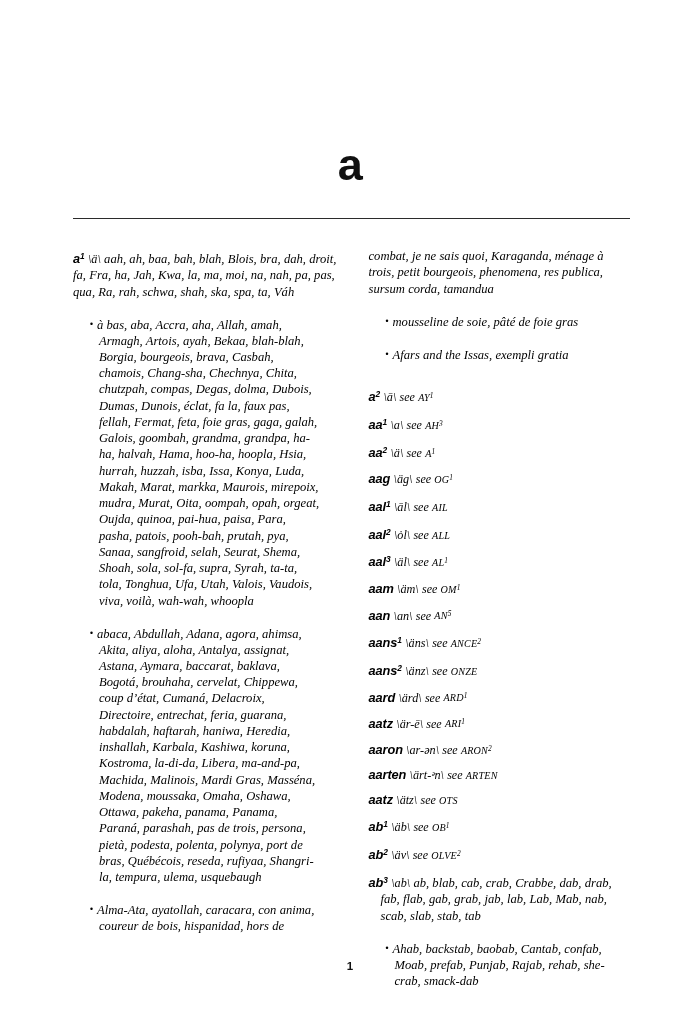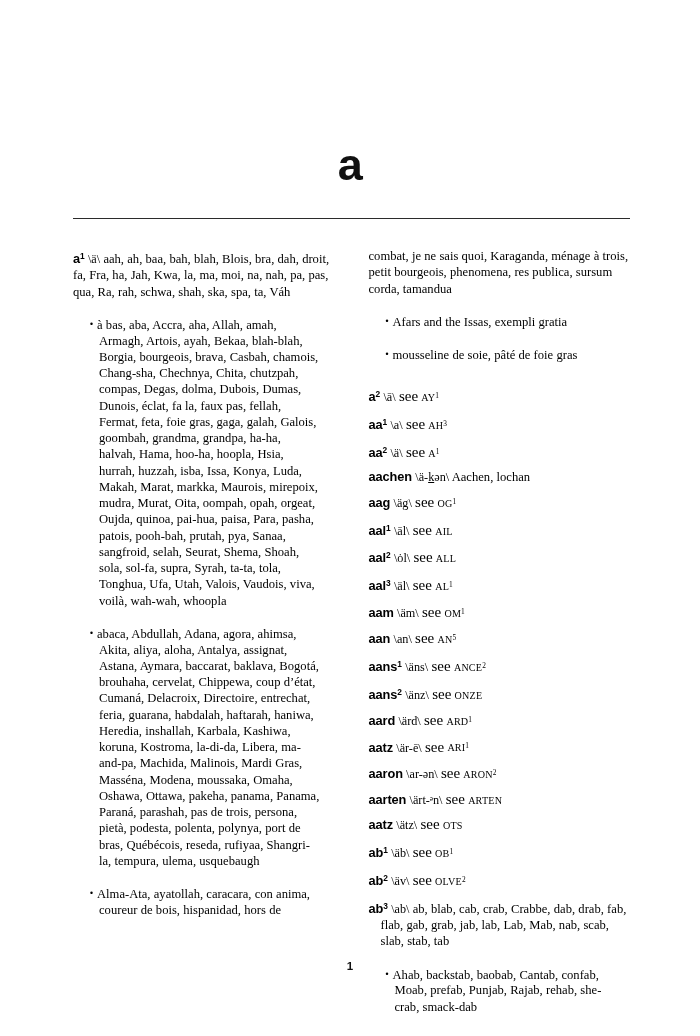--- a/index.html
+++ b/index.html
@@ -49,20 +49,21 @@
 
   
   .columns {
     position: absolute;
     left: 73px;
     top: 248px;
     width: 559px;
     display: flex;
     gap: 32px;
     align-items: flex-start;
+    font-style: italic;
   }
   .col {
     width: 270px;
     font-size: 12.6px;
     line-height: 16.25px;
     text-align: left;
     word-spacing: 0.1px;
   }
 
   
@@ -99,21 +100,21 @@
   .hw sup {
     font-size: 8.4px;
     font-weight: bold;
     vertical-align: 4px;
     letter-spacing: 0;
   }
   .pron {
     font-size: 12.2px;
   }
   .see {
-    font-size: 15px;
+    font-size: 12px;
   }
   .xref {
     font-size: 10.1px;
     letter-spacing: 0.2px;
   }
   .xref sup {
     font-size: 7.4px;
     vertical-align: 3.5px;
   }
   .entry .wordlist { font-size: 12.6px; }
@@ -152,29 +153,28 @@
       <p class="bullet-para"><span class="bullet">•</span><span>abaca, Abdullah, Adana, agora, ahimsa, Akita, aliya, aloha, Antalya, assignat, Astana, Aymara, baccarat, baklava, Bogotá, brouhaha, cervelat, Chippewa, coup d’état, Cumaná, Delacroix, Directoire, entrechat, feria, guarana, habdalah, haftarah, haniwa, Heredia, inshallah, Karbala, Kashiwa, koruna, Kostroma, la-di-da, Libera, ma-and-pa, Machida, Malinois, Mardi Gras, Masséna, Modena, moussaka, Omaha, Oshawa, Ottawa, pakeha, panama, Panama, Paraná, parashah, pas de trois, persona, pietà, podesta, polenta, polynya, port de bras, Québécois, reseda, rufiyaa, Shangri-la, tempura, ulema, usquebaugh</span></p>
 
       <p class="bullet-para"><span class="bullet">•</span><span>Alma-Ata, ayatollah, caracara, con anima, coureur de bois, hispanidad, hors de</span></p>
 
     </div>
 
     <div class="col">
 
       <p class="para">combat, je ne sais quoi, Karaganda, ménage à trois, petit bourgeois, phenomena, res publica, sursum corda, tamandua</p>
 
+      <p class="bullet-para"><span class="bullet">•</span><span>mousseline de soie, pâté de foie gras</span></p>
+
       <p class="bullet-para"><span class="bullet">•</span><span>Afars and the Issas, exempli gratia</span></p>
-
-      <p class="bullet-para"><span class="bullet">•</span><span>mousseline de soie, pâté de foie gras</span></p>
 
       <div id="xref-entries">
           <p class="entry"><span class="hw">a<sup>2</sup></span> <span class="pron">\ā\</span> <span class="see">see</span> <span class="xref">AY<sup>1</sup></span></p>
           <p class="entry"><span class="hw">aa<sup>1</sup></span> <span class="pron">\a\</span> <span class="see">see</span> <span class="xref">AH<sup>3</sup></span></p>
           <p class="entry"><span class="hw">aa<sup>2</sup></span> <span class="pron">\ä\</span> <span class="see">see</span> <span class="xref">A<sup>1</sup></span></p>
-          <p class="entry"><span class="hw">aachen</span> <span class="pron">\ä-<span class="uline">k</span>ən\</span> <span class="wordlist">Aachen, lochan</span></p>
           <p class="entry"><span class="hw">aag</span> <span class="pron">\äg\</span> <span class="see">see</span> <span class="xref">OG<sup>1</sup></span></p>
           <p class="entry"><span class="hw">aal<sup>1</sup></span> <span class="pron">\āl\</span> <span class="see">see</span> <span class="xref">AIL</span></p>
           <p class="entry"><span class="hw">aal<sup>2</sup></span> <span class="pron">\ȯl\</span> <span class="see">see</span> <span class="xref">ALL</span></p>
           <p class="entry"><span class="hw">aal<sup>3</sup></span> <span class="pron">\äl\</span> <span class="see">see</span> <span class="xref">AL<sup>1</sup></span></p>
           <p class="entry"><span class="hw">aam</span> <span class="pron">\äm\</span> <span class="see">see</span> <span class="xref">OM<sup>1</sup></span></p>
           <p class="entry"><span class="hw">aan</span> <span class="pron">\an\</span> <span class="see">see</span> <span class="xref">AN<sup>5</sup></span></p>
           <p class="entry"><span class="hw">aans<sup>1</sup></span> <span class="pron">\äns\</span> <span class="see">see</span> <span class="xref">ANCE<sup>2</sup></span></p>
           <p class="entry"><span class="hw">aans<sup>2</sup></span> <span class="pron">\änz\</span> <span class="see">see</span> <span class="xref">ONZE</span></p>
           <p class="entry"><span class="hw">aard</span> <span class="pron">\ärd\</span> <span class="see">see</span> <span class="xref">ARD<sup>1</sup></span></p>
           <p class="entry"><span class="hw">aatz</span> <span class="pron">\är-ē\</span> <span class="see">see</span> <span class="xref">ARI<sup>1</sup></span></p>

